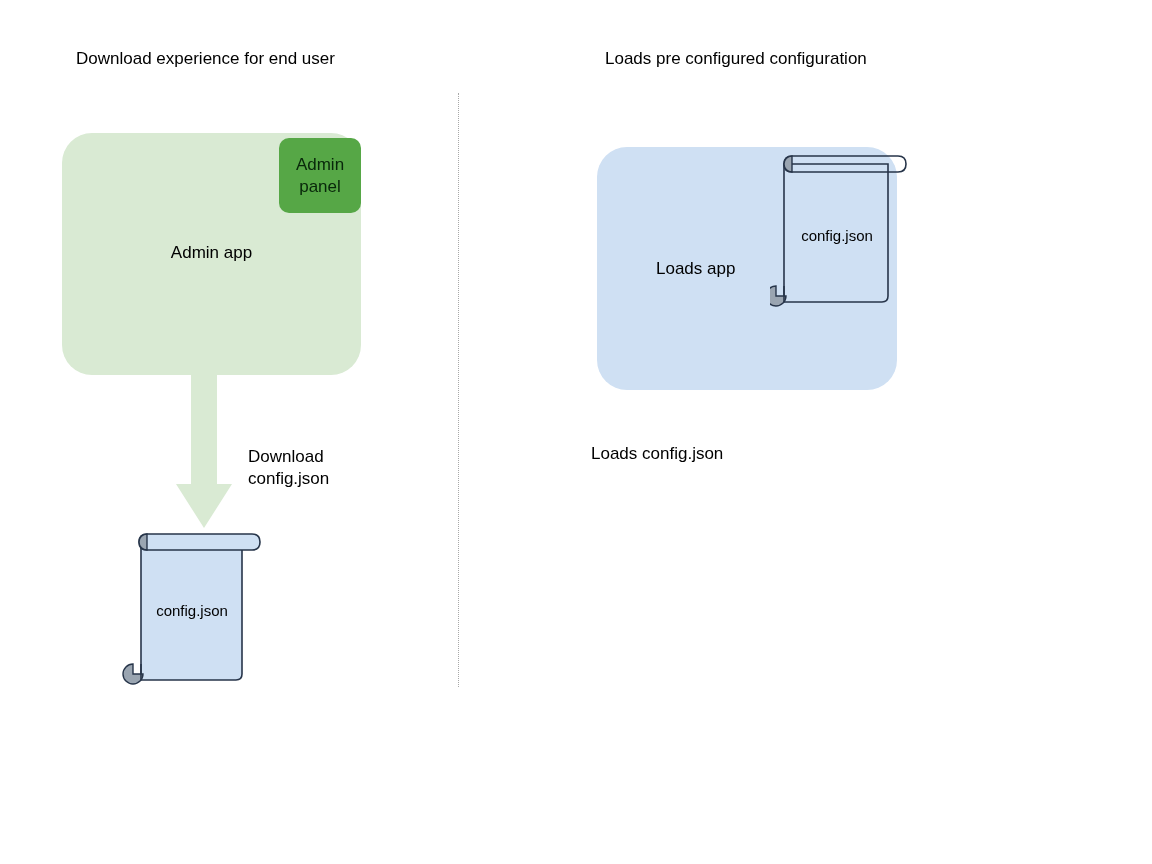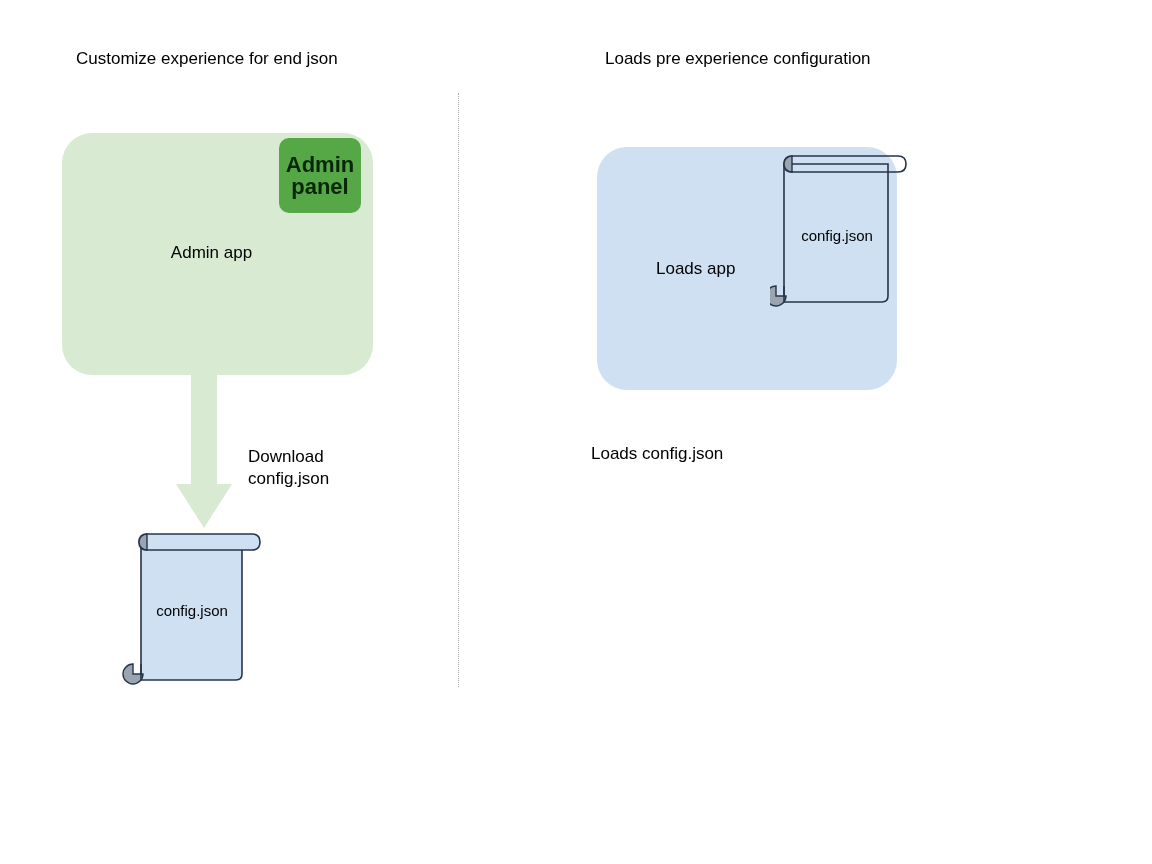--- a/index.html
+++ b/index.html
@@ -45,21 +45,20 @@
 
   
   #admin-app-box {
     position: absolute;
     left: 62px;
     top: 133px;
     width: 299px;
     height: 242px;
     background: #d9ead3;
     border-radius: 30px;
-    padding-left: 12px;
   }
   #admin-app-label {
     position: absolute;
     left: 0;
     top: 110px;
     width: 299px;
     text-align: center;
     font-size: 17px;
     color: #000000;
   }
@@ -71,25 +70,24 @@
     top: 138px;
     width: 82px;
     height: 75px;
     background: #56a746;
     border-radius: 10px;
     display: flex;
     align-items: center;
     justify-content: center;
   }
   #admin-panel-label {
-    font-size: 22px;
+    font-size: 17px;
     line-height: 22px;
     text-align: center;
     color: #08270a;
-    font-weight: bold;
   }
 
   
   #download-arrow {
     position: absolute;
     left: 176px;
     top: 372px;
     width: 58px;
     height: 156px;
   }
@@ -160,23 +158,23 @@
   #loads-caption {
     left: 591px;
     top: 443px;
   }
 </style>
 </head>
 <body>
 
 <div class="canvas">
 
-  <div class="label" id="heading-left">Customize experience for end json</div>
-
-  <div class="label" id="heading-right">Loads pre experience configuration</div>
+  <div class="label" id="heading-left">Download experience for end user</div>
+
+  <div class="label" id="heading-right">Loads pre configured configuration</div>
 
   <div id="divider"></div>
 
   <div id="admin-app-box">
     <div id="admin-app-label">Admin app</div>
   </div>
 
   <div id="admin-panel-box">
     <div id="admin-panel-label" style="white-space: pre-line;">Admin
 panel</div>

